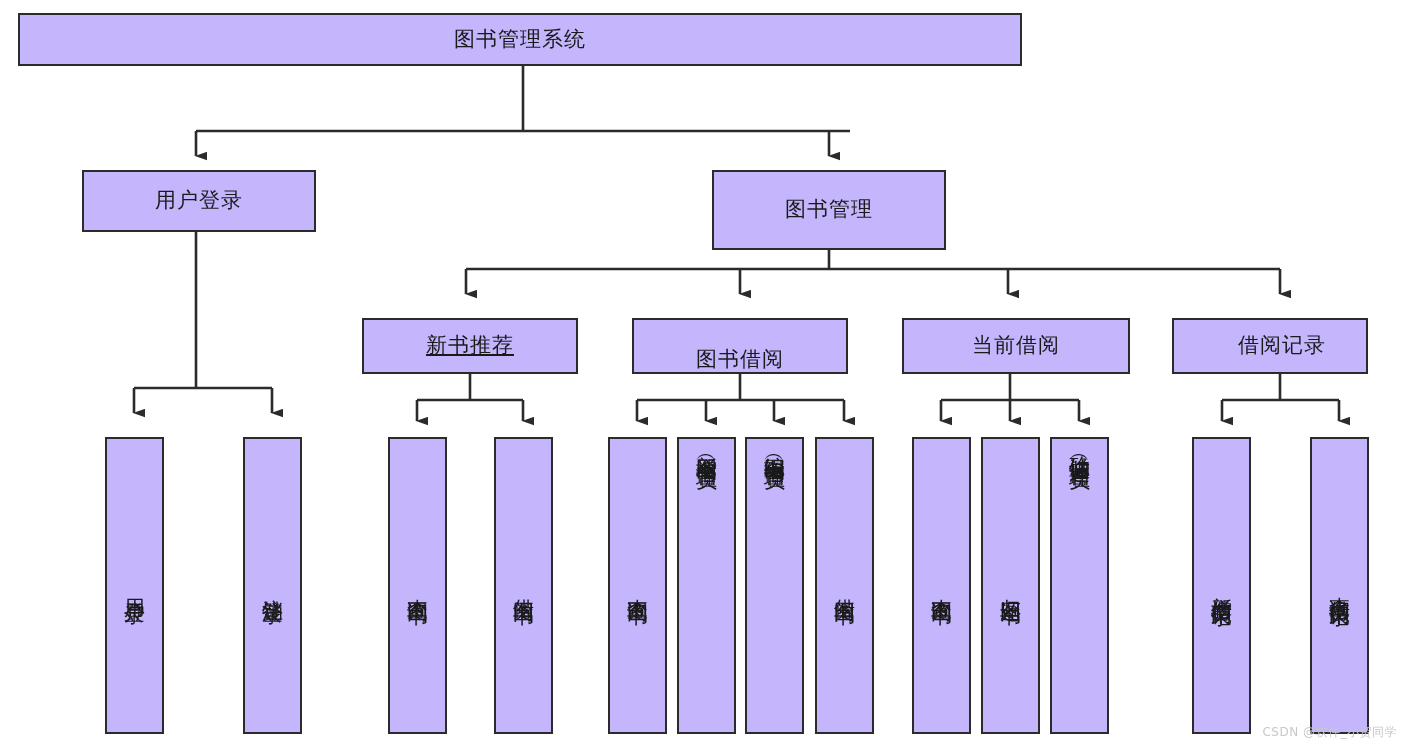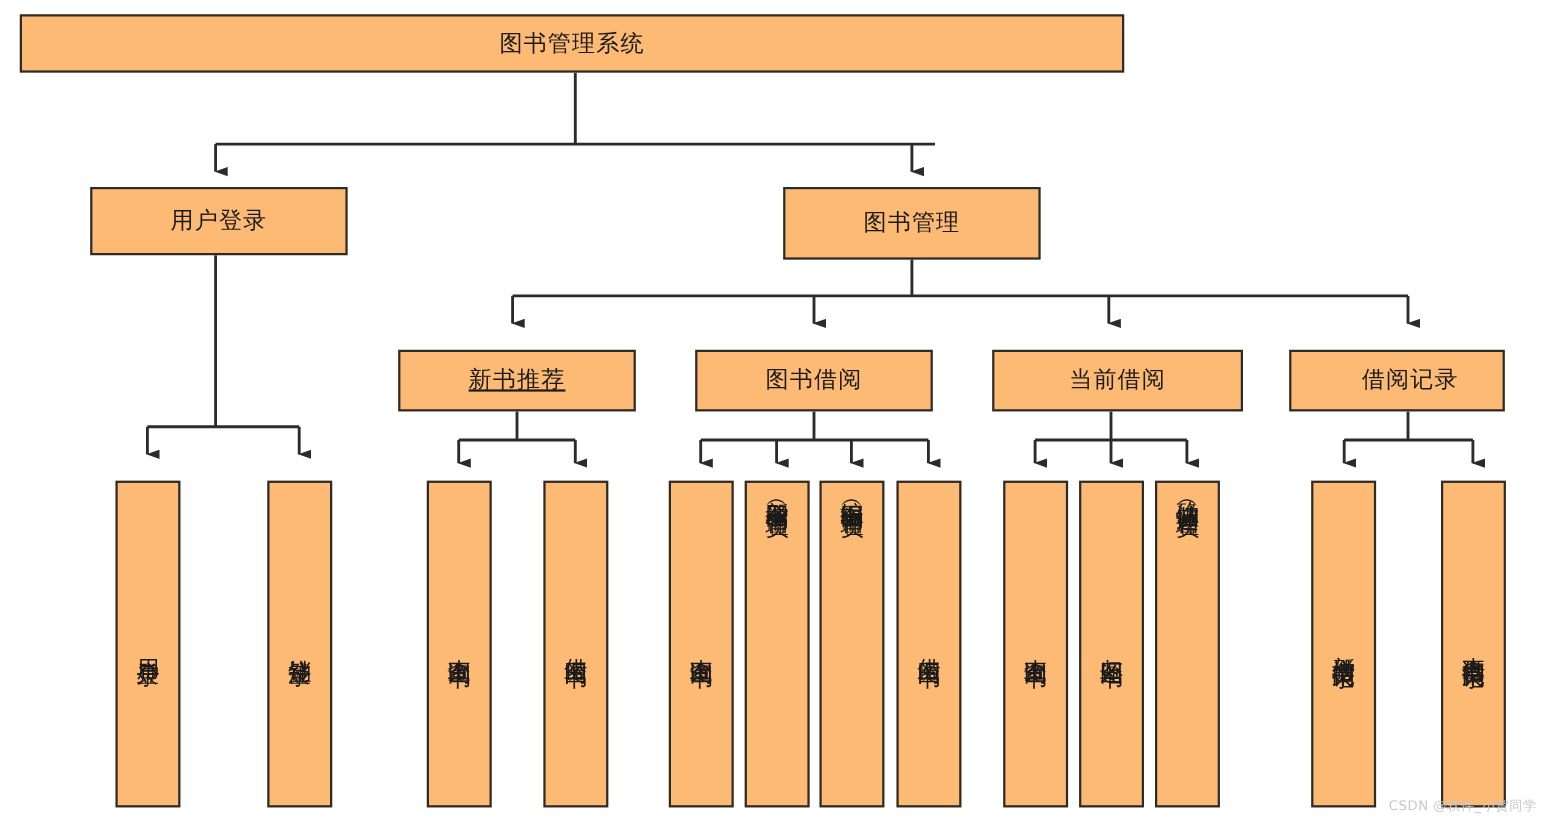--- a/index.html
+++ b/index.html
@@ -20,21 +20,21 @@
     left: 0;
     top: 0;
     width: 1405px;
     height: 747px;
     pointer-events: none;
   }
   .node {
     position: absolute;
     box-sizing: border-box;
     border: 2px solid #2b2b2b;
-    background: #fdba74;
+    background: #c4b5fd;
     display: flex;
     align-items: center;
     justify-content: center;
     color: #1a1a1a;
   }
   .node.h {
     
   }
   .node.h .label {
     font-size: 21px;
@@ -127,28 +127,28 @@
     </g>
   </svg>
 
   <div class="node h" style="left:18px; top:13px; width:1004px; height:53px;">
     <span class="label">图书管理系统</span>
   </div>
 
   <div class="node h" style="left:82px; top:170px; width:234px; height:62px;">
     <span class="label">用户登录</span>
   </div>
-  <div class="node h" style="left:712px; top:170px; width:234px; height:66px;">
+  <div class="node h" style="left:712px; top:170px; width:234px; height:80px;">
     <span class="label">图书管理</span>
   </div>
 
   <div class="node h" style="left:362px; top:318px; width:216px; height:56px;text-decoration:underline;">
     <span class="label">新书推荐</span>
   </div>
-  <div class="node h" style="left:632px; top:318px; width:216px; height:56px;">
+  <div class="node h" style="left:632px; top:318px; width:216px; height:56px;align-items:flex-end;">
     <span class="label">图书借阅</span>
   </div>
   <div class="node h" style="left:902px; top:318px; width:228px; height:56px;">
     <span class="label">当前借阅</span>
   </div>
   <div class="node h" style="left:1172px; top:318px; width:196px; height:56px;padding-left:24px;">
     <span class="label">借阅记录</span>
   </div>
 
   <div class="node v mid" style="left:105px; top:437px; width:59px; height:297px;">

